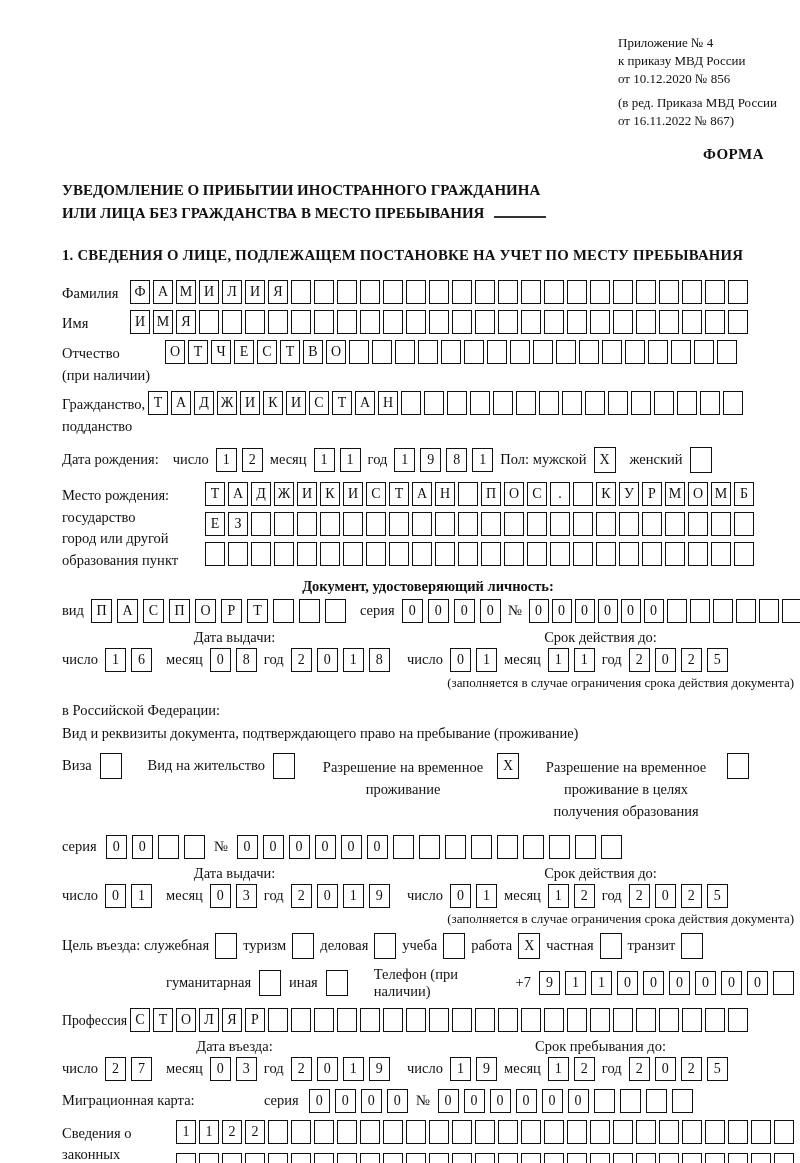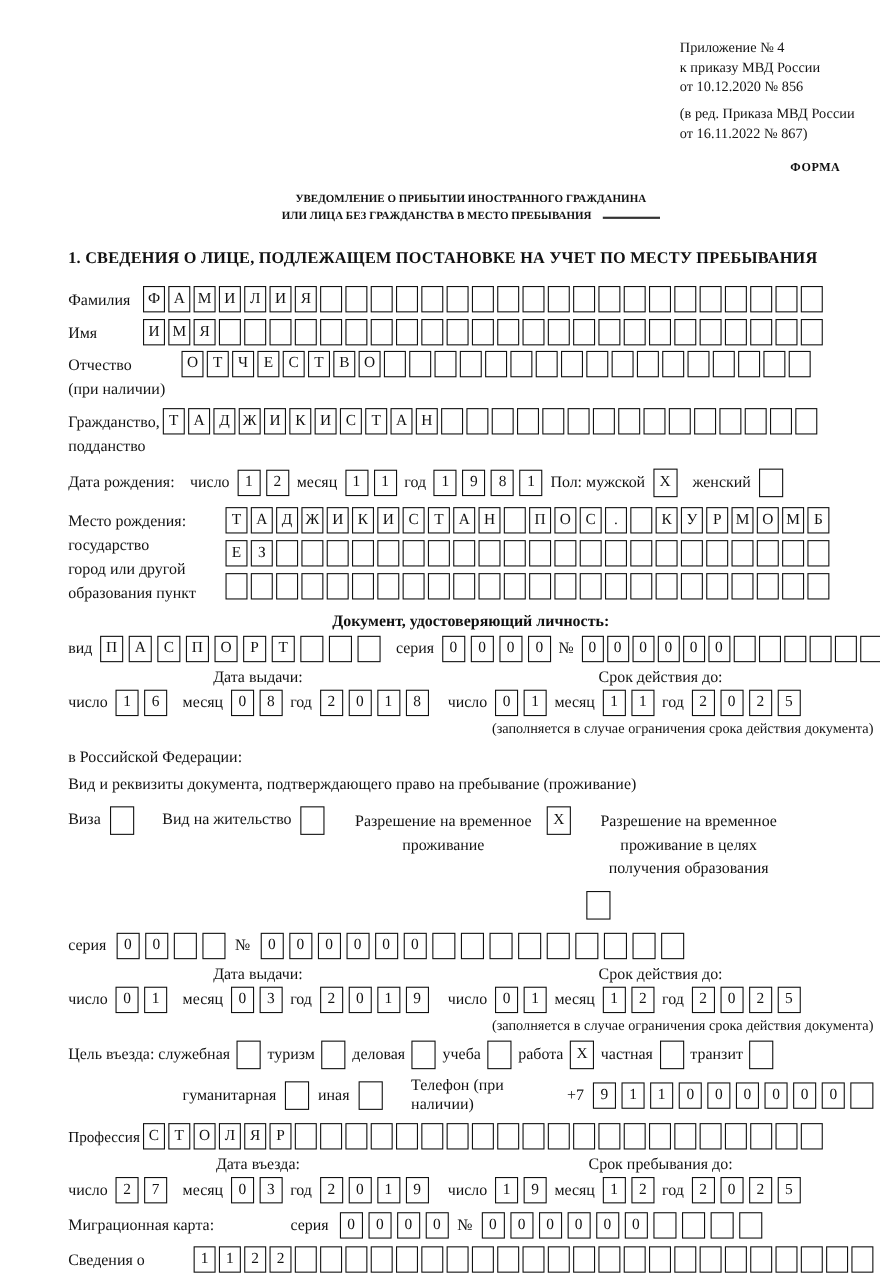--- a/index.html
+++ b/index.html
@@ -5,23 +5,23 @@
   html,body{margin:0;padding:0;background:#fff;}
   .page{
     width:800px;height:1163px;box-sizing:border-box;
     padding:34px 6px 10px 62px;background:#fff;color:#111;
     font-family:"Liberation Serif","DejaVu Serif",serif;
     font-size:14.5px;overflow:hidden;position:relative;
   }
   
   .appendix{margin-left:556px;font-size:13px;line-height:1.4;}
   .appendix .group2{margin-top:5px;}
-  .forma{font-weight:bold;text-align:right;padding-right:30px;margin-top:16px;font-size:11px;letter-spacing:.5px;}
+  .forma{font-weight:bold;text-align:right;padding-right:30px;margin-top:16px;font-size:15px;letter-spacing:.5px;}
   
-  .title{text-align:center;font-weight:bold;font-size:10px;margin-top:16px;line-height:1.55;}
+  .title{text-align:left;font-weight:bold;font-size:15px;margin-top:16px;line-height:1.55;}
   .blank-line{display:inline-block;width:52px;height:2px;border-bottom:2.5px solid #333;margin-left:10px;vertical-align:baseline;}
   .section-heading{font-weight:bold;font-size:14.8px;margin-top:22px;margin-bottom:16px;letter-spacing:.2px;}
   
   .row{display:flex;align-items:flex-start;margin-bottom:5px;}
   .lbl{flex:none;padding-top:3px;line-height:1.5;}
   .w68{width:68px;}
   .w103{width:103px;}
   .w86{width:86px;}
   .w143{width:143px;}
   .w114{width:114px;}
@@ -46,21 +46,21 @@
   .date-head{text-align:center;margin-bottom:2px;}
   .date-line{display:flex;align-items:center;gap:7px;}
   .note{font-size:13px;margin-top:3px;text-align:right;}
   .intro{margin-top:8px;line-height:1.6;}
   
   .res-options{display:flex;align-items:flex-start;margin-top:8px;margin-bottom:12px;}
   .res-opt{display:flex;align-items:flex-start;gap:8px;}
   .opt-label{padding-top:4px;}
   .opt3-label{width:172px;text-align:center;padding-top:4px;line-height:1.5;}
   .opt4-label{width:186px;text-align:center;padding-top:4px;line-height:1.5;}
-  .ml14{margin-left:14px;flex-direction:column;} .ml22{margin-left:22px;} .ml26{margin-left:26px;}
+  .ml14{margin-left:14px;} .ml22{margin-left:22px;} .ml26{margin-left:26px;}
   
   .purpose{display:flex;align-items:center;gap:6px;margin-top:6px;}
   .purpose2{display:flex;align-items:center;gap:8px;margin-top:7px;margin-left:104px;}
   .phone-label{margin-left:18px;}
   .phone-prefix{margin-left:10px;}
   
   .mig{display:flex;align-items:center;margin-top:8px;margin-bottom:7px;}
   .mig-label{width:170px;}
   .mig-series{margin-left:32px;margin-right:10px;}
   .mig-no{margin:0 8px;}

